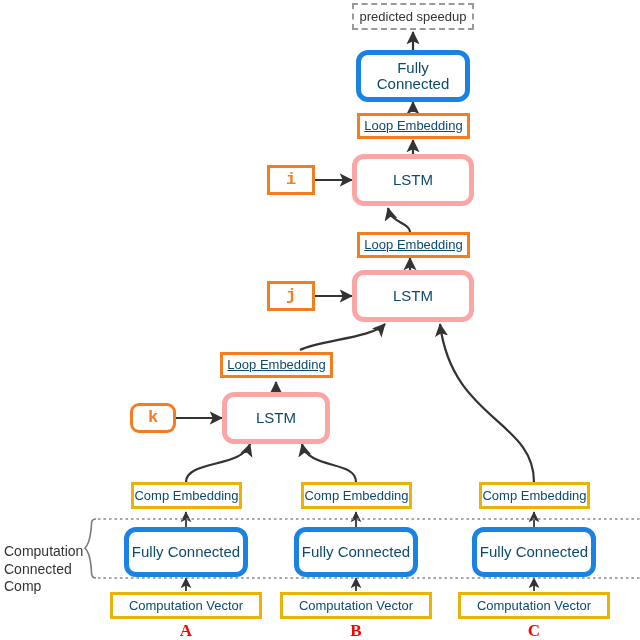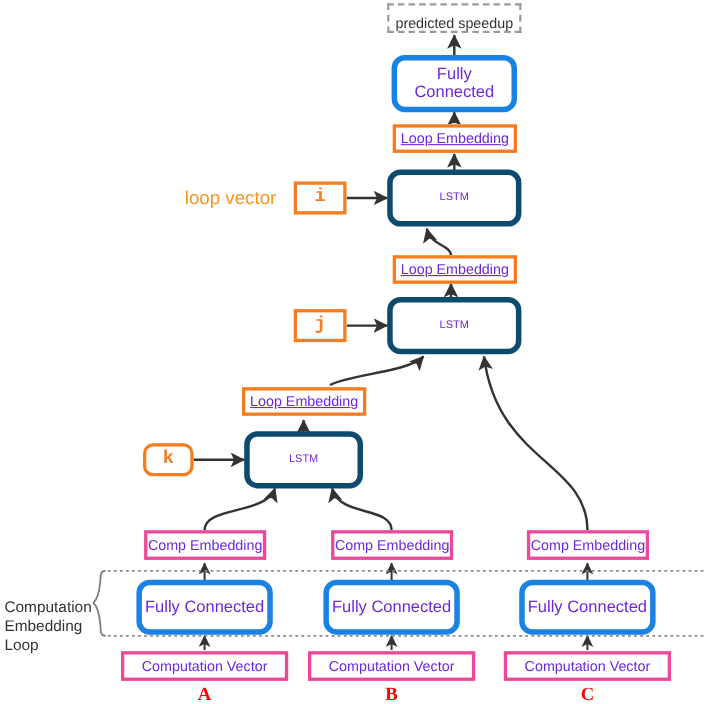--- a/index.html
+++ b/index.html
@@ -3,27 +3,27 @@
 <meta charset="utf-8">
 <style>
   html,body{margin:0;padding:0;background:#ffffff;}
   body{width:640px;height:640px;overflow:hidden;
        font-family:"Liberation Sans", sans-serif;}
   #canvas{position:relative;width:640px;height:640px;background:#fff;}
 
   
   .box{position:absolute;box-sizing:border-box;display:flex;
        align-items:center;justify-content:center;background:#fff;
-       color:#6d28d9;text-align:center;line-height:1.05;}
+       color:#0c4a6e;text-align:center;line-height:1.05;}
 
-  .b-red{border:3px solid #ec4899;font-size:13px;}
+  .b-red{border:3px solid #eab308;font-size:13px;}
   .b-blue{border:5px solid #1a82e2;border-radius:12px;font-size:15px;}
   .b-orange{border:3px solid #f57c1f;font-size:13px;text-decoration:underline;}
-  .b-yellow{border:5px solid #0c4a6e;border-radius:12px;font-size:10px;}
-  .b-dashed{border:2px dashed #9a9a9a;font-size:13px;color:#333;align-items:flex-end;}
+  .b-yellow{border:5px solid #fca5a5;border-radius:12px;font-size:15px;}
+  .b-dashed{border:2px dashed #9a9a9a;font-size:13px;color:#333;}
 
   .vecbox{border:3px solid #f57c1f;color:#f57c1f;
           font-family:"Liberation Mono", monospace;
           font-weight:bold;font-size:17px;}
   .vecbox.rounded{border-radius:9px;}
 
   .looplabel{position:absolute;color:#f7941d;font-size:17px;
              font-family:"Liberation Sans", sans-serif;white-space:nowrap;}
 
   .celabel{position:absolute;color:#333;font-size:14px;line-height:1.25;
@@ -101,23 +101,20 @@
   </div>
 
   <div class="box b-orange" style="left:357px;top:113px;width:113px;height:26px;">
     <span>Loop Embedding</span>
   </div>
 
   <div class="box b-yellow" style="left:352px;top:154px;width:122px;height:52px;">
     <span>LSTM</span>
   </div>
 
-  <div class="looplabel" style="left:168px;top:170px;">
-    <span>loop vector</span>
-  </div>
   <div class="box vecbox" style="left:267px;top:165px;width:48px;height:30px;">
     <span>i</span>
   </div>
 
   <div class="box b-orange" style="left:357px;top:232px;width:113px;height:26px;">
     <span>Loop Embedding</span>
   </div>
 
   <div class="box b-yellow" style="left:352px;top:270px;width:122px;height:52px;">
     <span>LSTM</span>
@@ -168,17 +165,17 @@
   <div class="box b-red" style="left:458px;top:592px;width:152px;height:27px;">
     <span>Computation Vector</span>
   </div>
 
   <div class="abc" style="left:171px;top:621px;">A</div>
   <div class="abc" style="left:341px;top:621px;">B</div>
   <div class="abc" style="left:519px;top:621px;">C</div>
 
   <div class="celabel" style="left:4px;top:543px;">
     <div>Computation</div>
-    <div>Embedding</div>
-    <div>Loop</div>
+    <div>Connected</div>
+    <div>Comp</div>
   </div>
 
 </div>
 
 </body></html>

